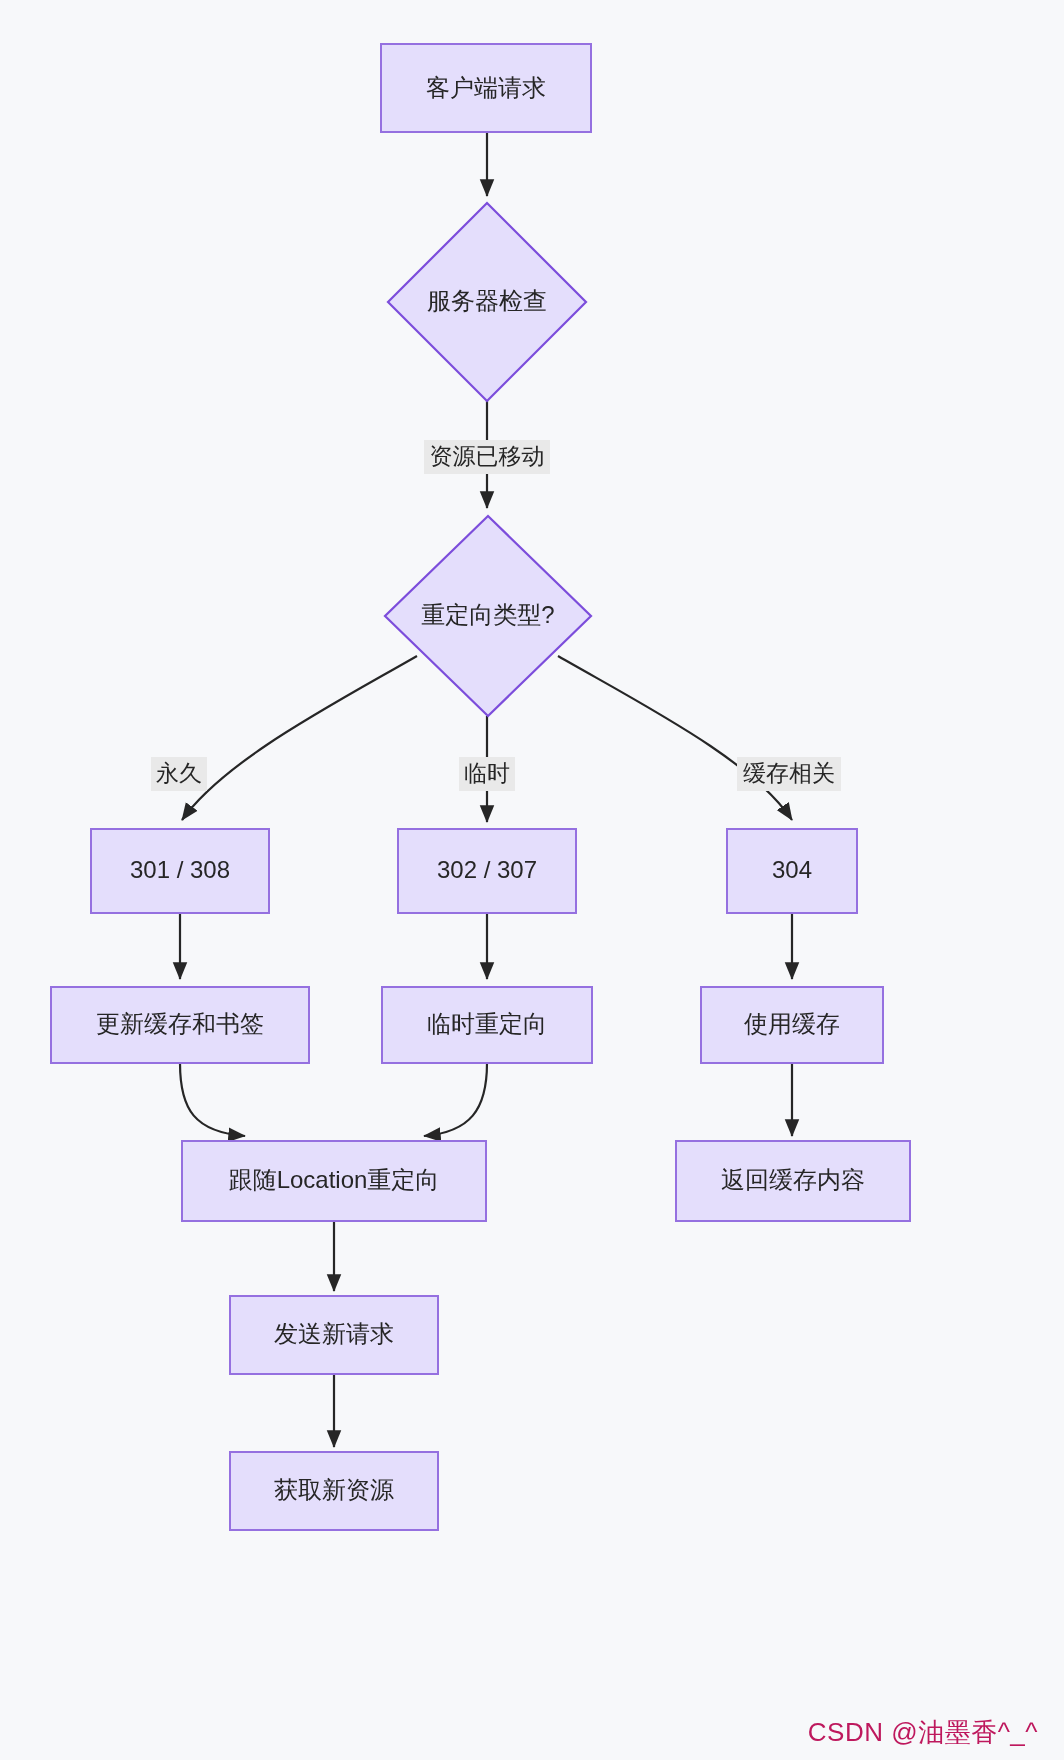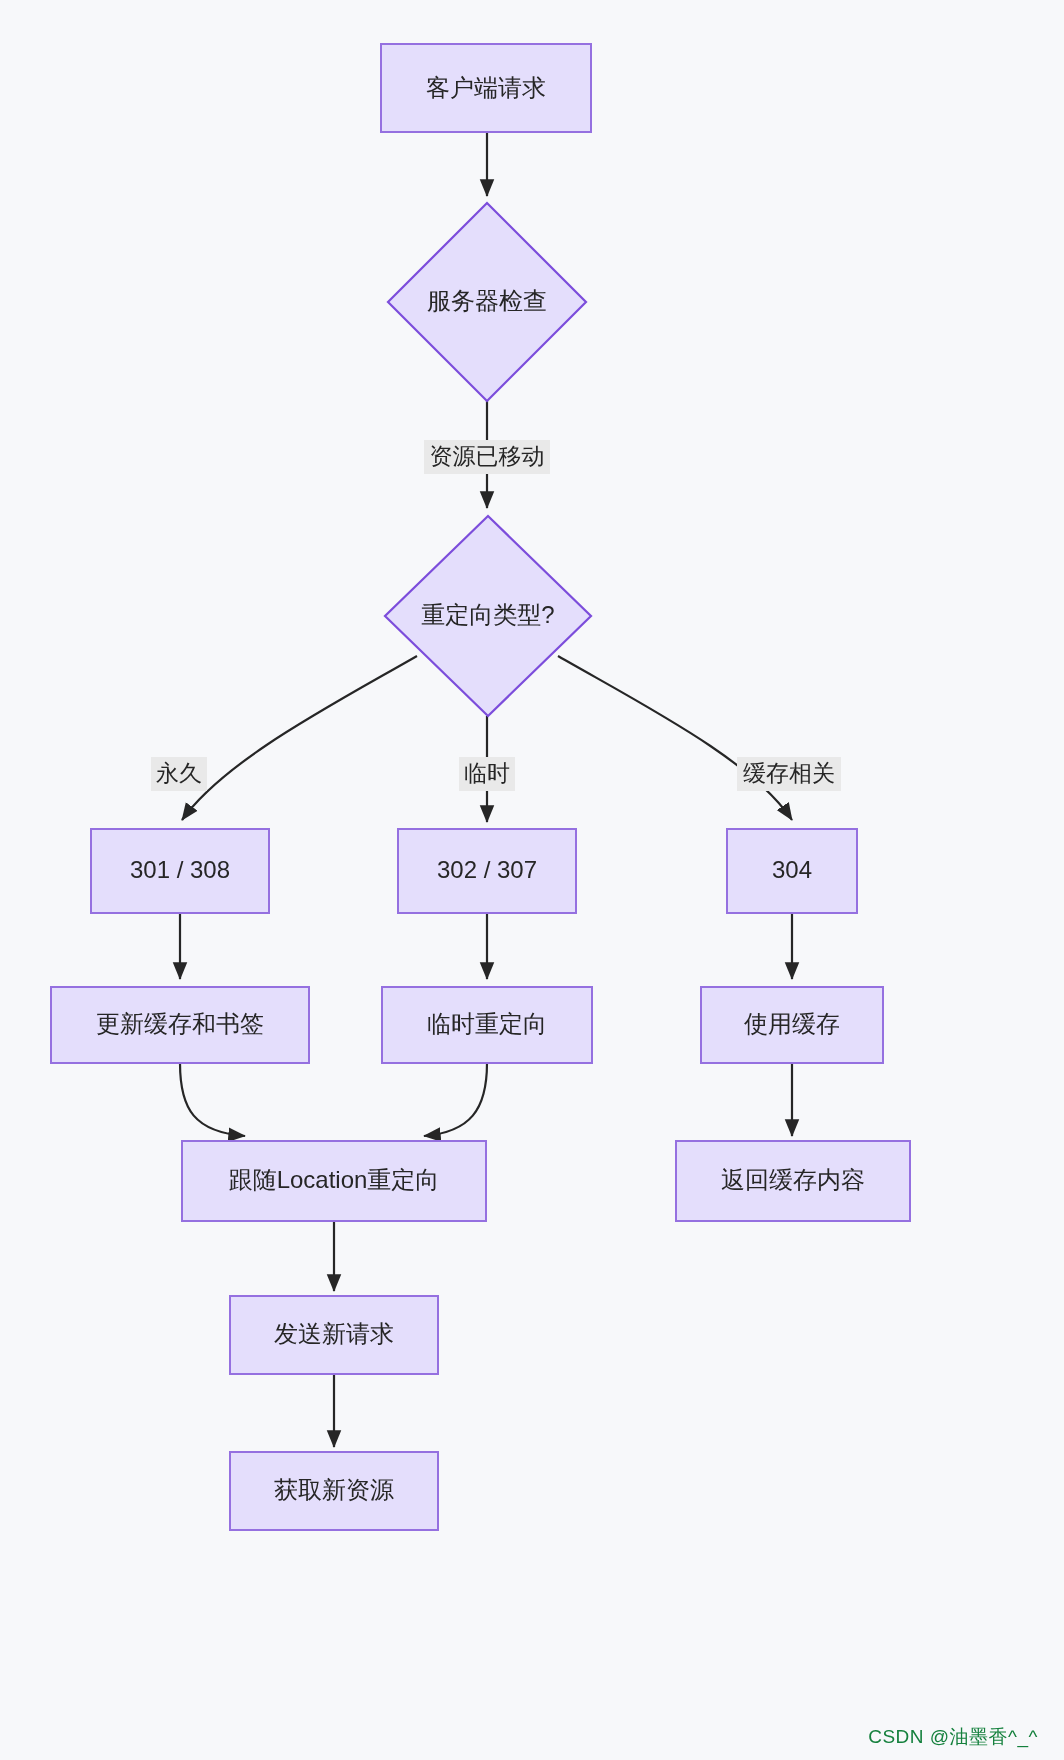--- a/index.html
+++ b/index.html
@@ -58,22 +58,22 @@
     font-size: 23px;
     fill: #262626;
     text-anchor: middle;
     dominant-baseline: middle;
   }
   .watermark {
     position: absolute;
     right: 14px;
     bottom: 10px;
     font-family: "Liberation Sans", "DejaVu Sans", sans-serif;
-    font-size: 19px;
-    color: #15803d;
+    font-size: 26px;
+    color: #be185d;
     letter-spacing: 0.5px;
     white-space: nowrap;
   }
 </style>
 </head>
 <body>
 
 <div id="diagram-root">
 
   <svg class="flow-canvas" viewBox="0 0 1064 1760">

